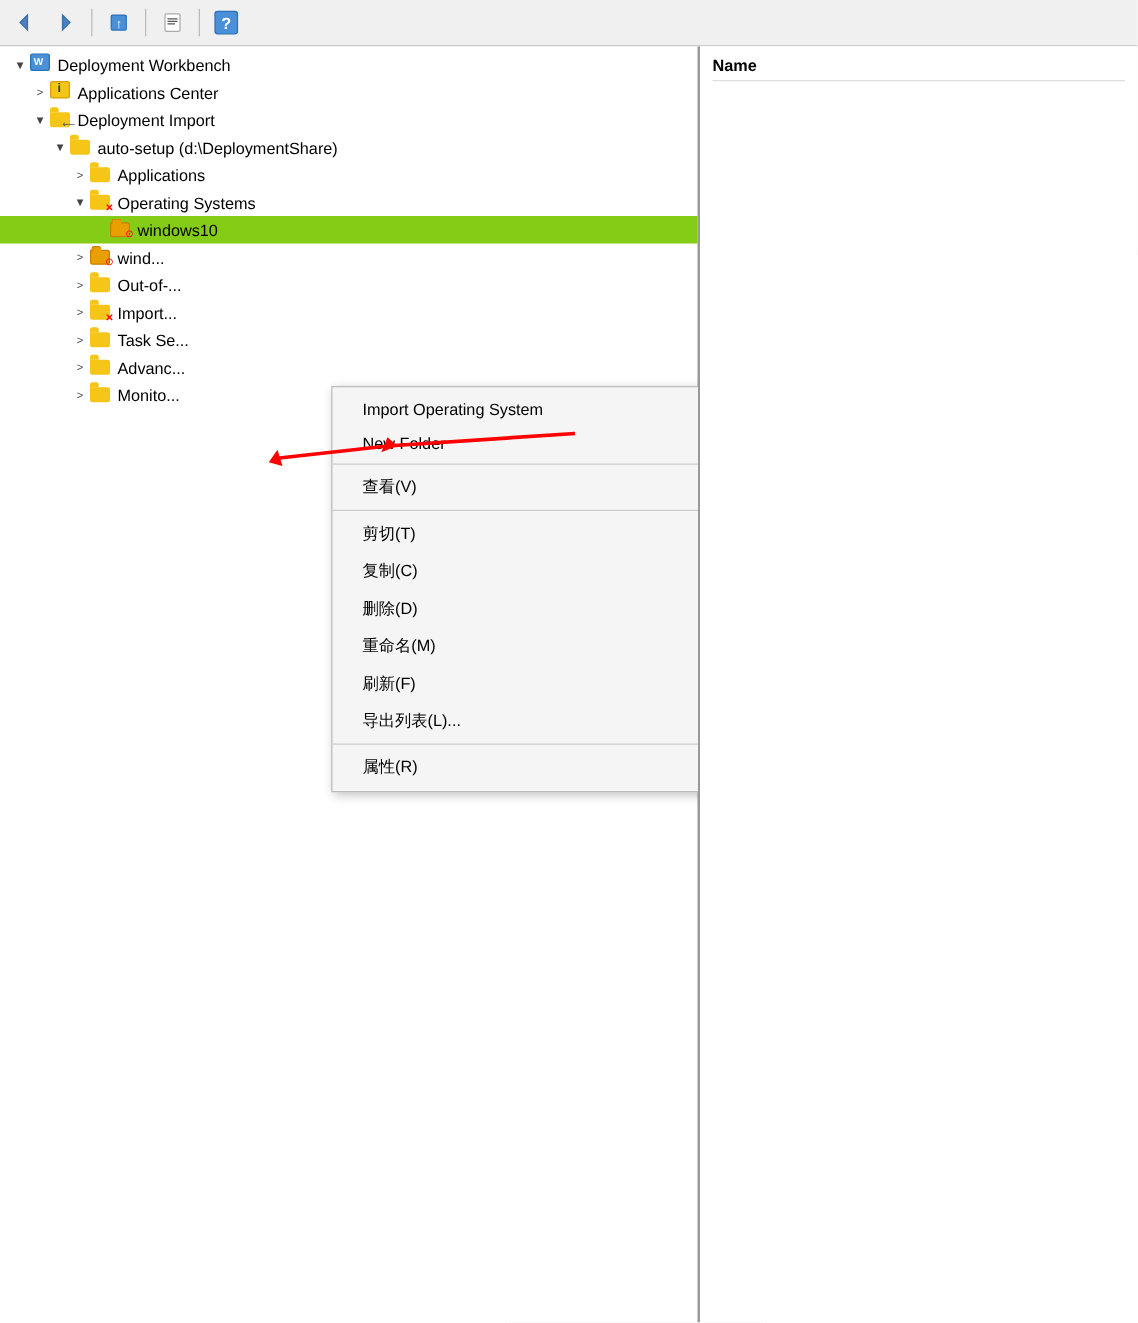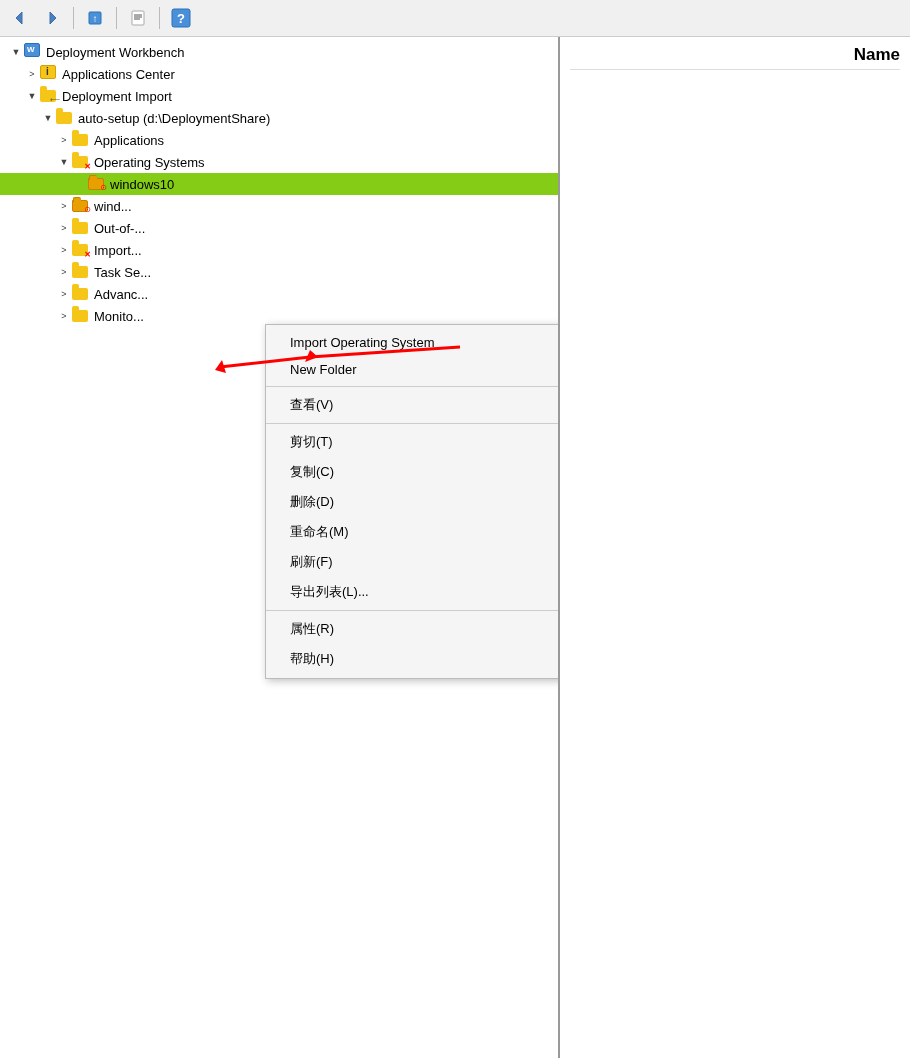--- a/index.html
+++ b/index.html
@@ -68,24 +68,23 @@
 
     
     .right-panel {
       flex: 1;
       padding: 6px 10px;
       background: #fff;
     }
 
     .right-panel-header {
       font-weight: 600;
-      font-size: 17px;
+      font-size: 13px;
       padding: 2px 0 4px 0;
       border-bottom: 1px solid #ddd;
-      text-align: right;
     }
 
     
     .tree-item {
       display: flex;
       align-items: center;
       padding: 2px 4px;
       cursor: default;
       white-space: nowrap;
       user-select: none;
@@ -273,21 +272,21 @@
     .item-label {
       font-size: 13px;
       color: #000;
       text-align: right;
     }
 
     
     .context-menu {
       position: absolute;
       left: 265px;
-      top: 287px;
+      top: 272px;
       width: 450px;
       background: #f5f5f5;
       border: 1px solid #bbb;
       box-shadow: 2px 2px 8px rgba(0,0,0,0.25);
       z-index: 100;
       padding: 4px 0;
     }
 
     .context-menu-item {
       padding: 6px 24px;
@@ -503,23 +502,20 @@
         <div class="context-menu-item">
           <span>刷新(F)</span>
         </div>
         <div class="context-menu-item">
           <span>导出列表(L)...</span>
         </div>
         <div class="context-menu-separator"></div>
         <div class="context-menu-item">
           <span>属性(R)</span>
         </div>
-        <div class="context-menu-item">
-          <span>帮助(H)</span>
-        </div>
       </div>
 
       <svg class="annotation-arrow" style="position:absolute; left:0; top:0; width:560px; height:900px; pointer-events:none;">
 
         <line x1="460" y1="310" x2="310" y2="320" stroke="red" stroke-width="3"></line>
         <polygon points="310,313 305,325 318,320" fill="red"></polygon>
 
         <line x1="310" y1="320" x2="220" y2="330" stroke="red" stroke-width="3"></line>
         <polygon points="222,323 215,333 226,336" fill="red"></polygon>
       </svg>

